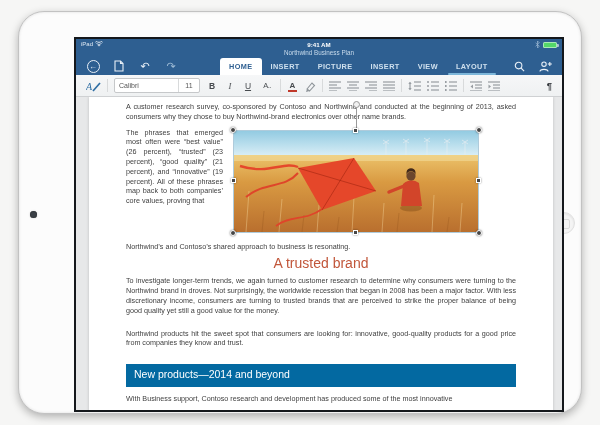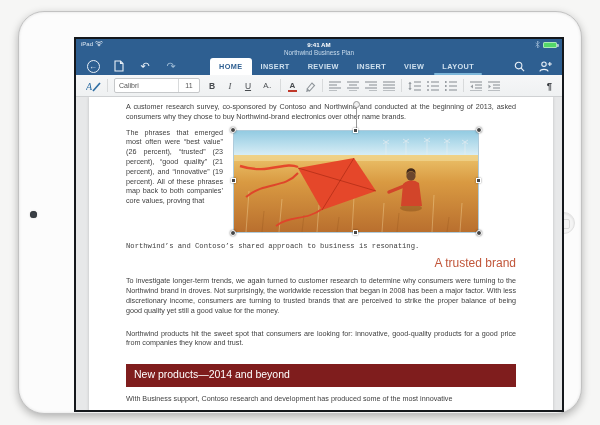--- a/index.html
+++ b/index.html
@@ -39,21 +39,21 @@
   .hdr-icons-left { position:absolute; left:10px; bottom:2px; display:flex;
     align-items:center; gap:12px; }
   .hdr-icons-right { position:absolute; right:10px; bottom:2px; display:flex;
     align-items:center; gap:12px; }
   .hicon { width:14px; height:14px; display:flex; align-items:center; justify-content:center; }
   .circle-back { width:13px; height:13px; border:1.2px solid #e9f0f7; border-radius:50%;
     color:#e9f0f7; font-size:8px; line-height:11px; text-align:center; }
   .uicon { color:#e9f0f7; font-size:11px; line-height:13px; }
   .uicon.dim { color:#9fbcd6; }
 
-  .tabs { position:absolute; left:134px; bottom:0; display:flex; align-items:flex-end; height:17px;text-align:right; }
+  .tabs { position:absolute; left:144px; bottom:0; display:flex; align-items:flex-end; height:17px;text-align:right; }
   .tab { position:relative; padding:0 9px; height:17px; display:flex; align-items:center;
     font-size:7.3px; letter-spacing:.4px; color:#cfe0ee; white-space:nowrap;font-weight:bold; }
   .tab.active { background:#fff; color:#2e5f91; border-radius:3px 3px 0 0; font-weight:bold; }
   .tab.ctx::after { content:""; position:absolute; left:1px; right:1px; bottom:0;
     height:2.5px; background:#7db7da; border-radius:1px; }
 
   
   .ribbon { position:relative; height:22px; background:linear-gradient(#f6f7f8,#eff1f2);
     border-bottom:1px solid #cfd1d3; display:flex; align-items:center;
     padding:0 10px; gap:6px; }
@@ -76,25 +76,25 @@
   .pmark { font-size:9.5px; font-weight:bold; color:#34383c; margin-left:auto; }
 
   
   .docarea { position:relative; height:317px; background:#e7e8e9; overflow:hidden; }
   .page { position:absolute; left:13px; top:0; width:464px; height:340px; background:#fff;
     box-shadow:0 0 3px rgba(0,0,0,.18); padding:5px 37px 0 37px;
     font-size:7.2px; line-height:9.8px; color:#3e3e3e; text-align:justify; }
   .para1 { margin-bottom:6px; }
   .wrapsec { position:relative; height:112px; }
   .wrapcol { width:97px; max-height:112px; overflow:hidden; }
-  .tailline { margin-top:2px; margin-bottom:6px; text-align:left;font-family:Liberation Mono, monospace; }
-  .h2 { font-size:12px; line-height:13px; color:#c1563a; font-weight:400;
-    text-align:right; margin:3px 0 6px 0; }
+  .tailline { margin-top:2px; margin-bottom:6px; text-align:left; }
+  .h2 { font-size:14px; line-height:13px; color:#c1563a; font-weight:400;
+    text-align:center; margin:3px 0 6px 0; }
   .para-sweet { margin-top:13px; }
-  .banner { margin-top:16px; background:#7f1d1d; color:#fff; font-size:10.5px;
+  .banner { margin-top:16px; background:#0369a1; color:#fff; font-size:10.5px;
     text-align:left; padding:6px 4px 7px 8px; }
   .cutoff { margin-top:7px; }
 
   
   .pic { position:absolute; left:107px; top:2px; width:246px; height:103px;
     border:1px solid rgba(110,160,190,.55); }
   .pic svg { display:block; }
   .h { position:absolute; background:#474747; border:1px solid #fff;
     box-shadow:0 0 2px rgba(0,0,0,.55); z-index:3; }
   .hc { width:6px; height:6px; border-radius:50%; }
@@ -143,21 +143,21 @@
               <path d="M6.5 1 V3.5 H9" fill="none" stroke="#e9f0f7" stroke-width="1.1"></path>
             </svg>
           </span>
           <span class="hicon uicon">↶</span>
           <span class="hicon uicon dim">↷</span>
         </div>
 
         <div class="tabs">
           <div class="tab active">HOME</div>
           <div class="tab">INSERT</div>
-          <div class="tab">REVIEW</div>
+          <div class="tab">PICTURE</div>
           <div class="tab">INSERT</div>
           <div class="tab">VIEW</div>
           <div class="tab ctx">LAYOUT</div>
         </div>
 
         <div class="hdr-icons-right">
           <span class="hicon">
             <svg width="11" height="11" viewBox="0 0 12 12">
               <circle cx="5" cy="5" r="3.6" fill="none" stroke="#e9f0f7" stroke-width="1.2"></circle>
               <line x1="7.8" y1="7.8" x2="11" y2="11" stroke="#e9f0f7" stroke-width="1.3"></line>

